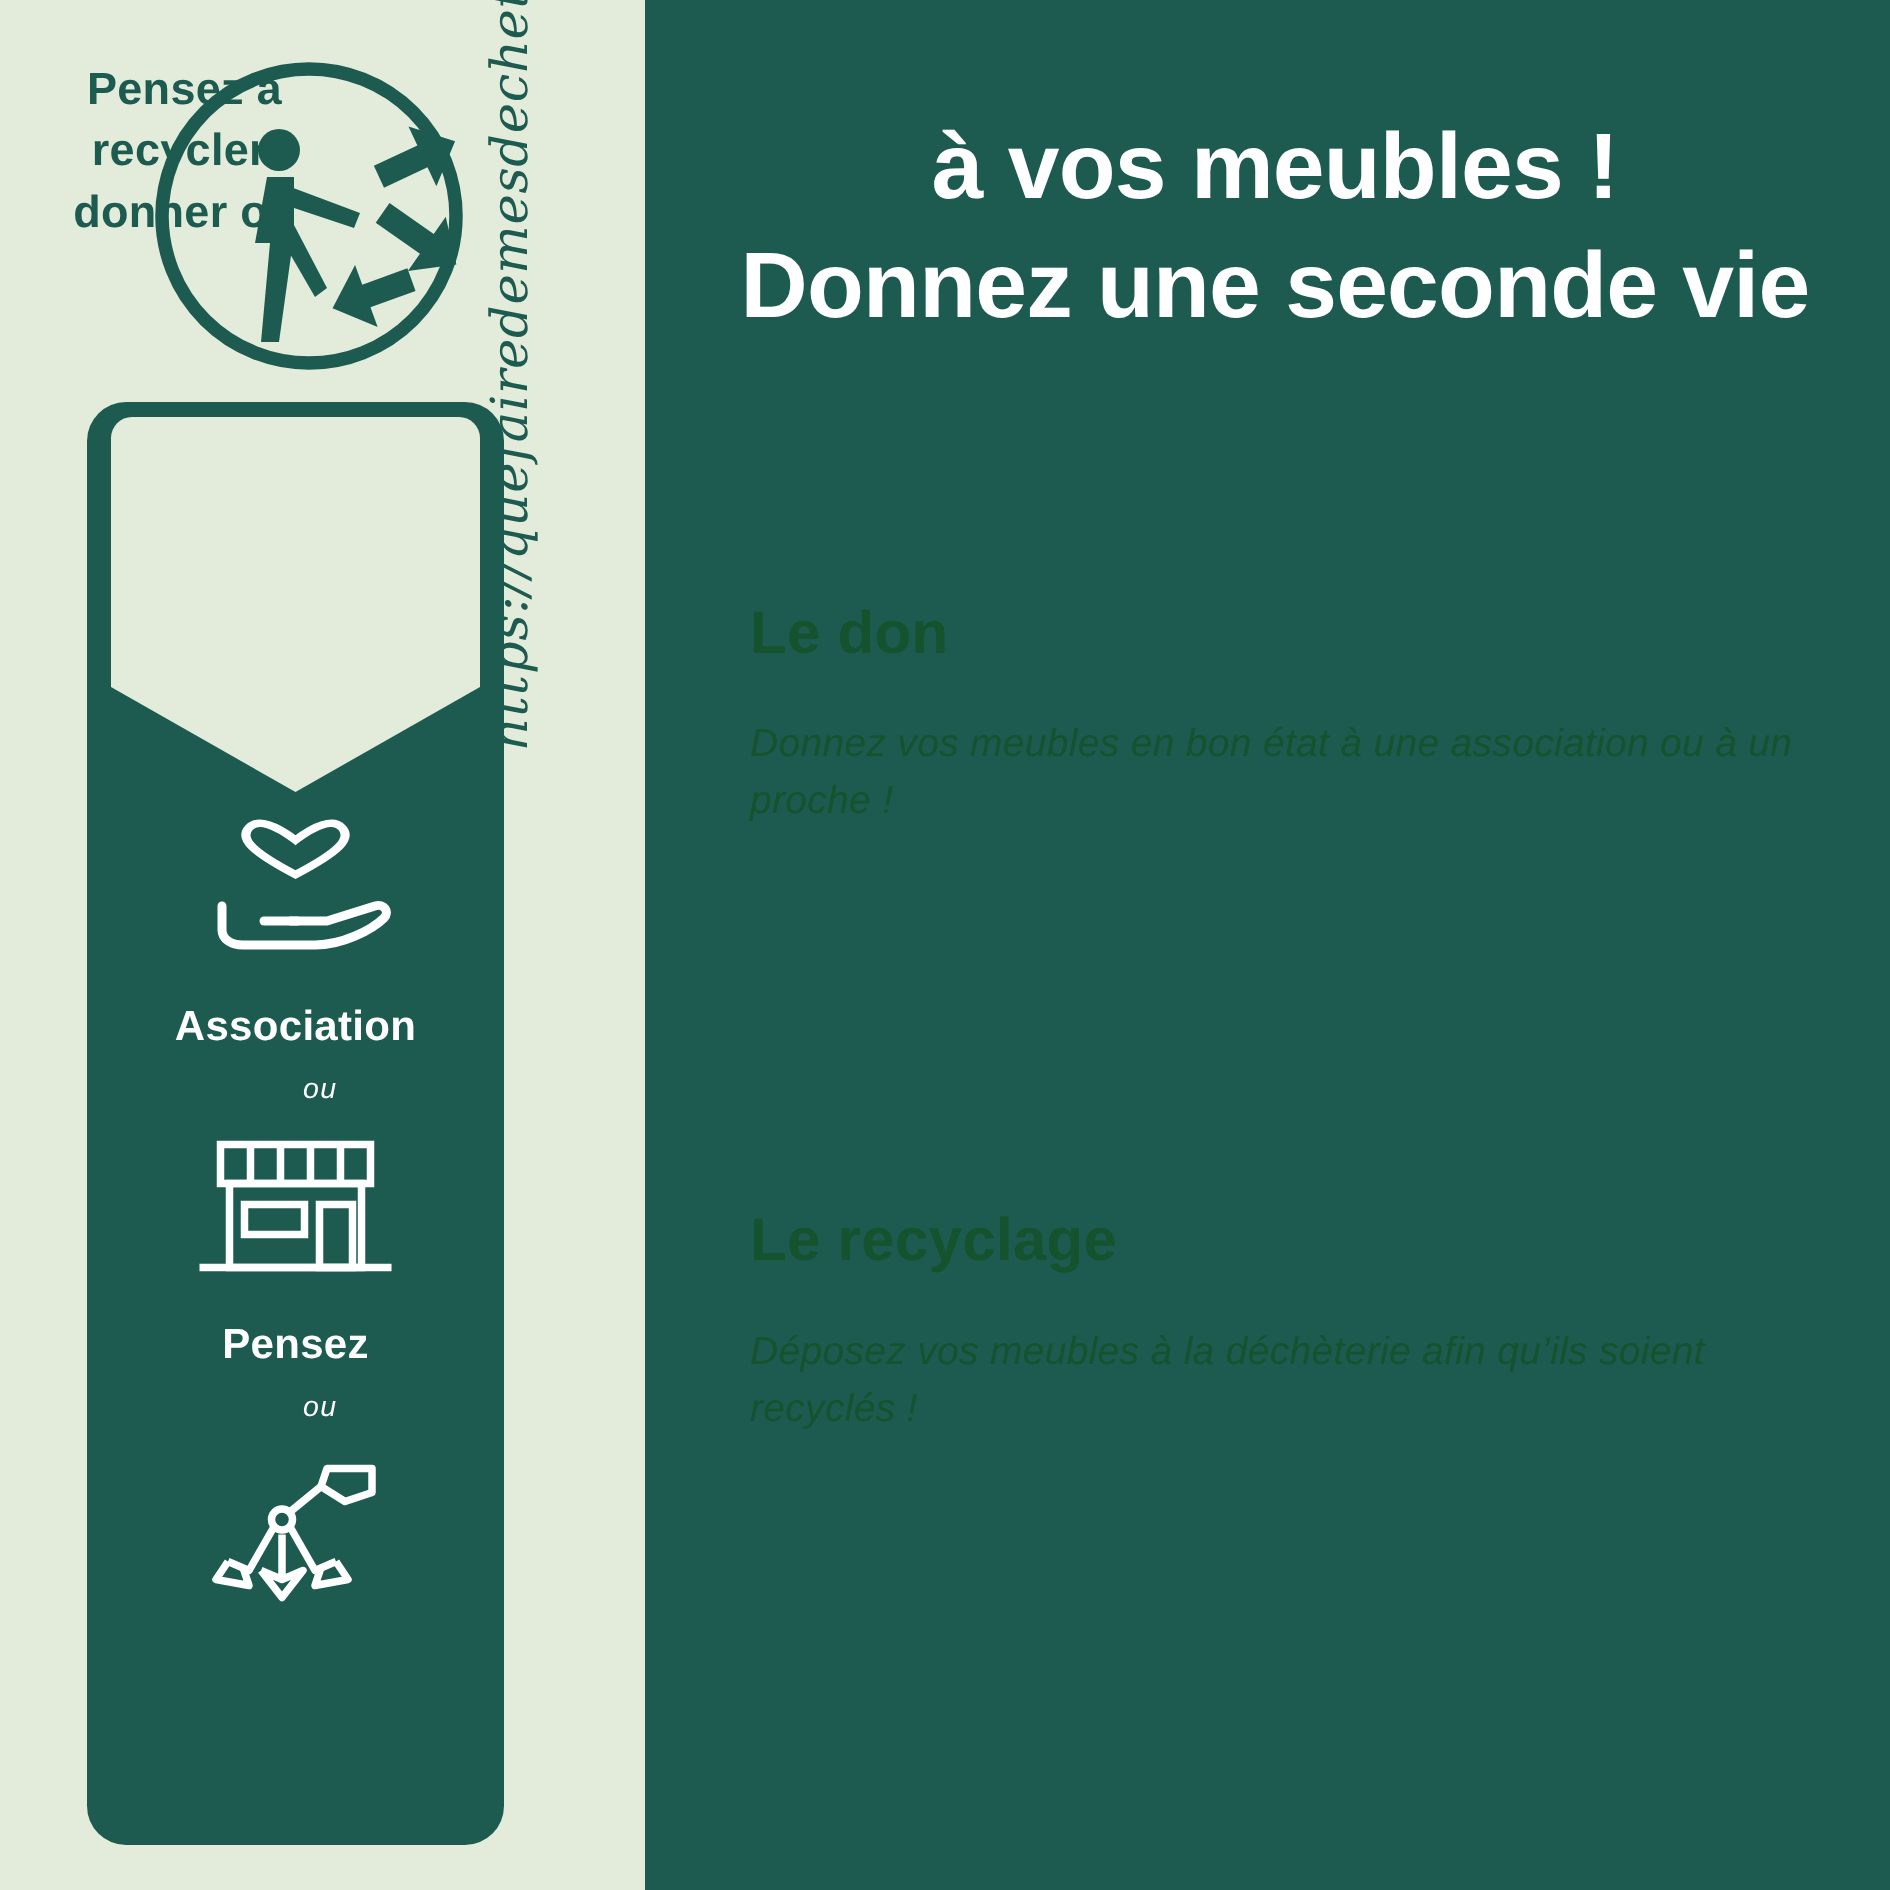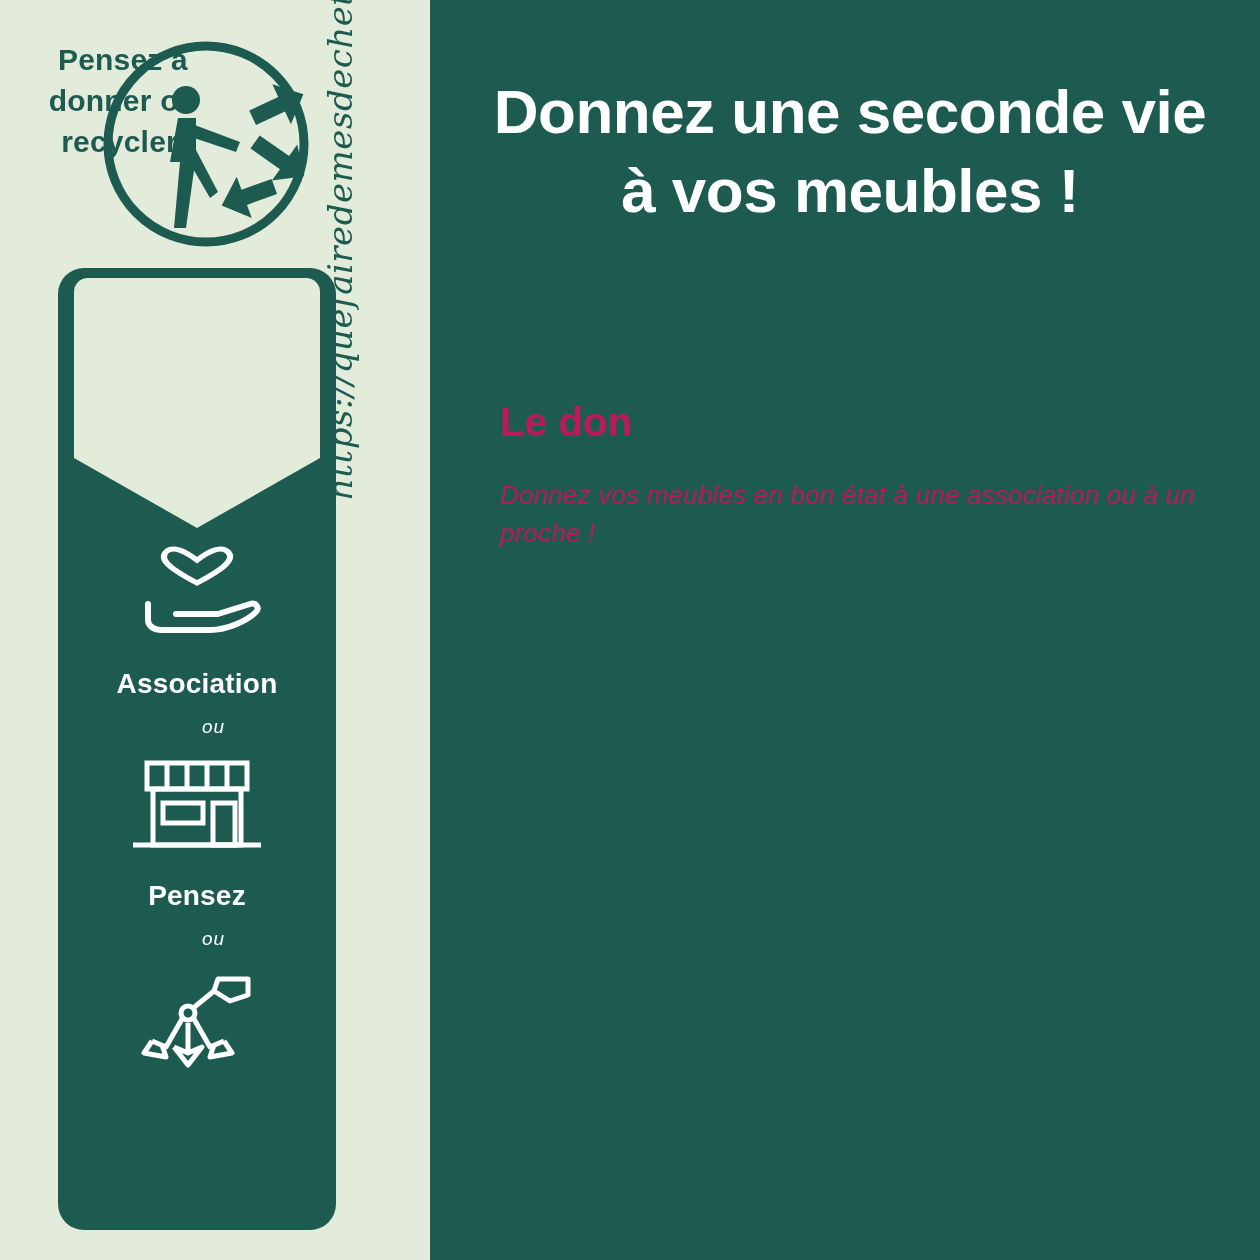--- a/index.html
+++ b/index.html
@@ -136,21 +136,21 @@
     font-size: 62px;
     font-weight: bold;
     line-height: 1.28;
     text-align: center;
     letter-spacing: -0.5px;
   }
   .section {
     position: absolute;
     left: 500px;
     width: 700px;
-    color: #be185d;
+    color: #14532d;
   }
   .section-1 { top: 400px; }
   .section-2 { top: 805px; }
   .section-title {
     font-size: 40px;
     font-weight: bold;
     margin-bottom: 32px;
     letter-spacing: 0.2px;
   }
   .section-body {
@@ -184,22 +184,22 @@
       <path d="M150 112 L186 112 L186 98 L210 120 L186 142 L186 128 L150 128 Z" fill="#1d5b50" transform="rotate(35 178 120)"></path>
       <path d="M120 150 L152 150 L152 136 L176 158 L152 180 L152 166 L120 166 Z" fill="#1d5b50" transform="rotate(160 148 158)"></path>
     </svg>
   </div>
 
   <div class="column"></div>
 
   <div class="banner"></div>
   <div class="banner-text">
     <div>Pensez à</div>
+    <div>recycler.</div>
     <div>donner ou</div>
-    <div>recycler.</div>
   </div>
 
   <div class="steps">
 
     <div class="step">
       <div class="step-icon">
         <svg width="130" height="100" viewBox="0 0 130 100" aria-hidden="true">
           <path d="M65 44 C52 32 40 26 34 34 C27 43 37 54 65 72 C93 54 103 43 96 34 C90 26 78 32 65 44 Z" fill="none" stroke="#ffffff" stroke-width="6" transform="translate(0,-18) scale(1,0.82)"></path>
           <path d="M16 62 L16 78 C16 84 22 88 30 88 L78 88 C96 88 116 78 124 70 C128 66 124 60 118 62 L86 72 L62 72" fill="none" stroke="#ffffff" stroke-width="6" stroke-linecap="round" stroke-linejoin="round"></path>
           <path d="M44 72 L66 72" fill="none" stroke="#ffffff" stroke-width="6" stroke-linecap="round"></path>
@@ -242,23 +242,27 @@
           </g>
         </svg>
       </div>
     </div>
 
   </div>
 
   <div class="url">https://quefairedemesdechets.fr</div>
 
   <div class="headline">
+    <div>à vos meubles !</div>
     <div>Donnez une seconde vie</div>
-    <div>à vos meubles !</div>
   </div>
 
   <div class="section section-1">
     <div class="section-title">Le don</div>
     <div class="section-body">Donnez vos meubles en bon état à une association ou à un proche !</div>
   </div>
 
+  <div class="section section-2">
+    <div class="section-title">Le recyclage</div>
+    <div class="section-body">Déposez vos meubles à la déchèterie afin qu’ils soient recyclés !</div>
+  </div>
 
 </div>
 
 </body></html>

